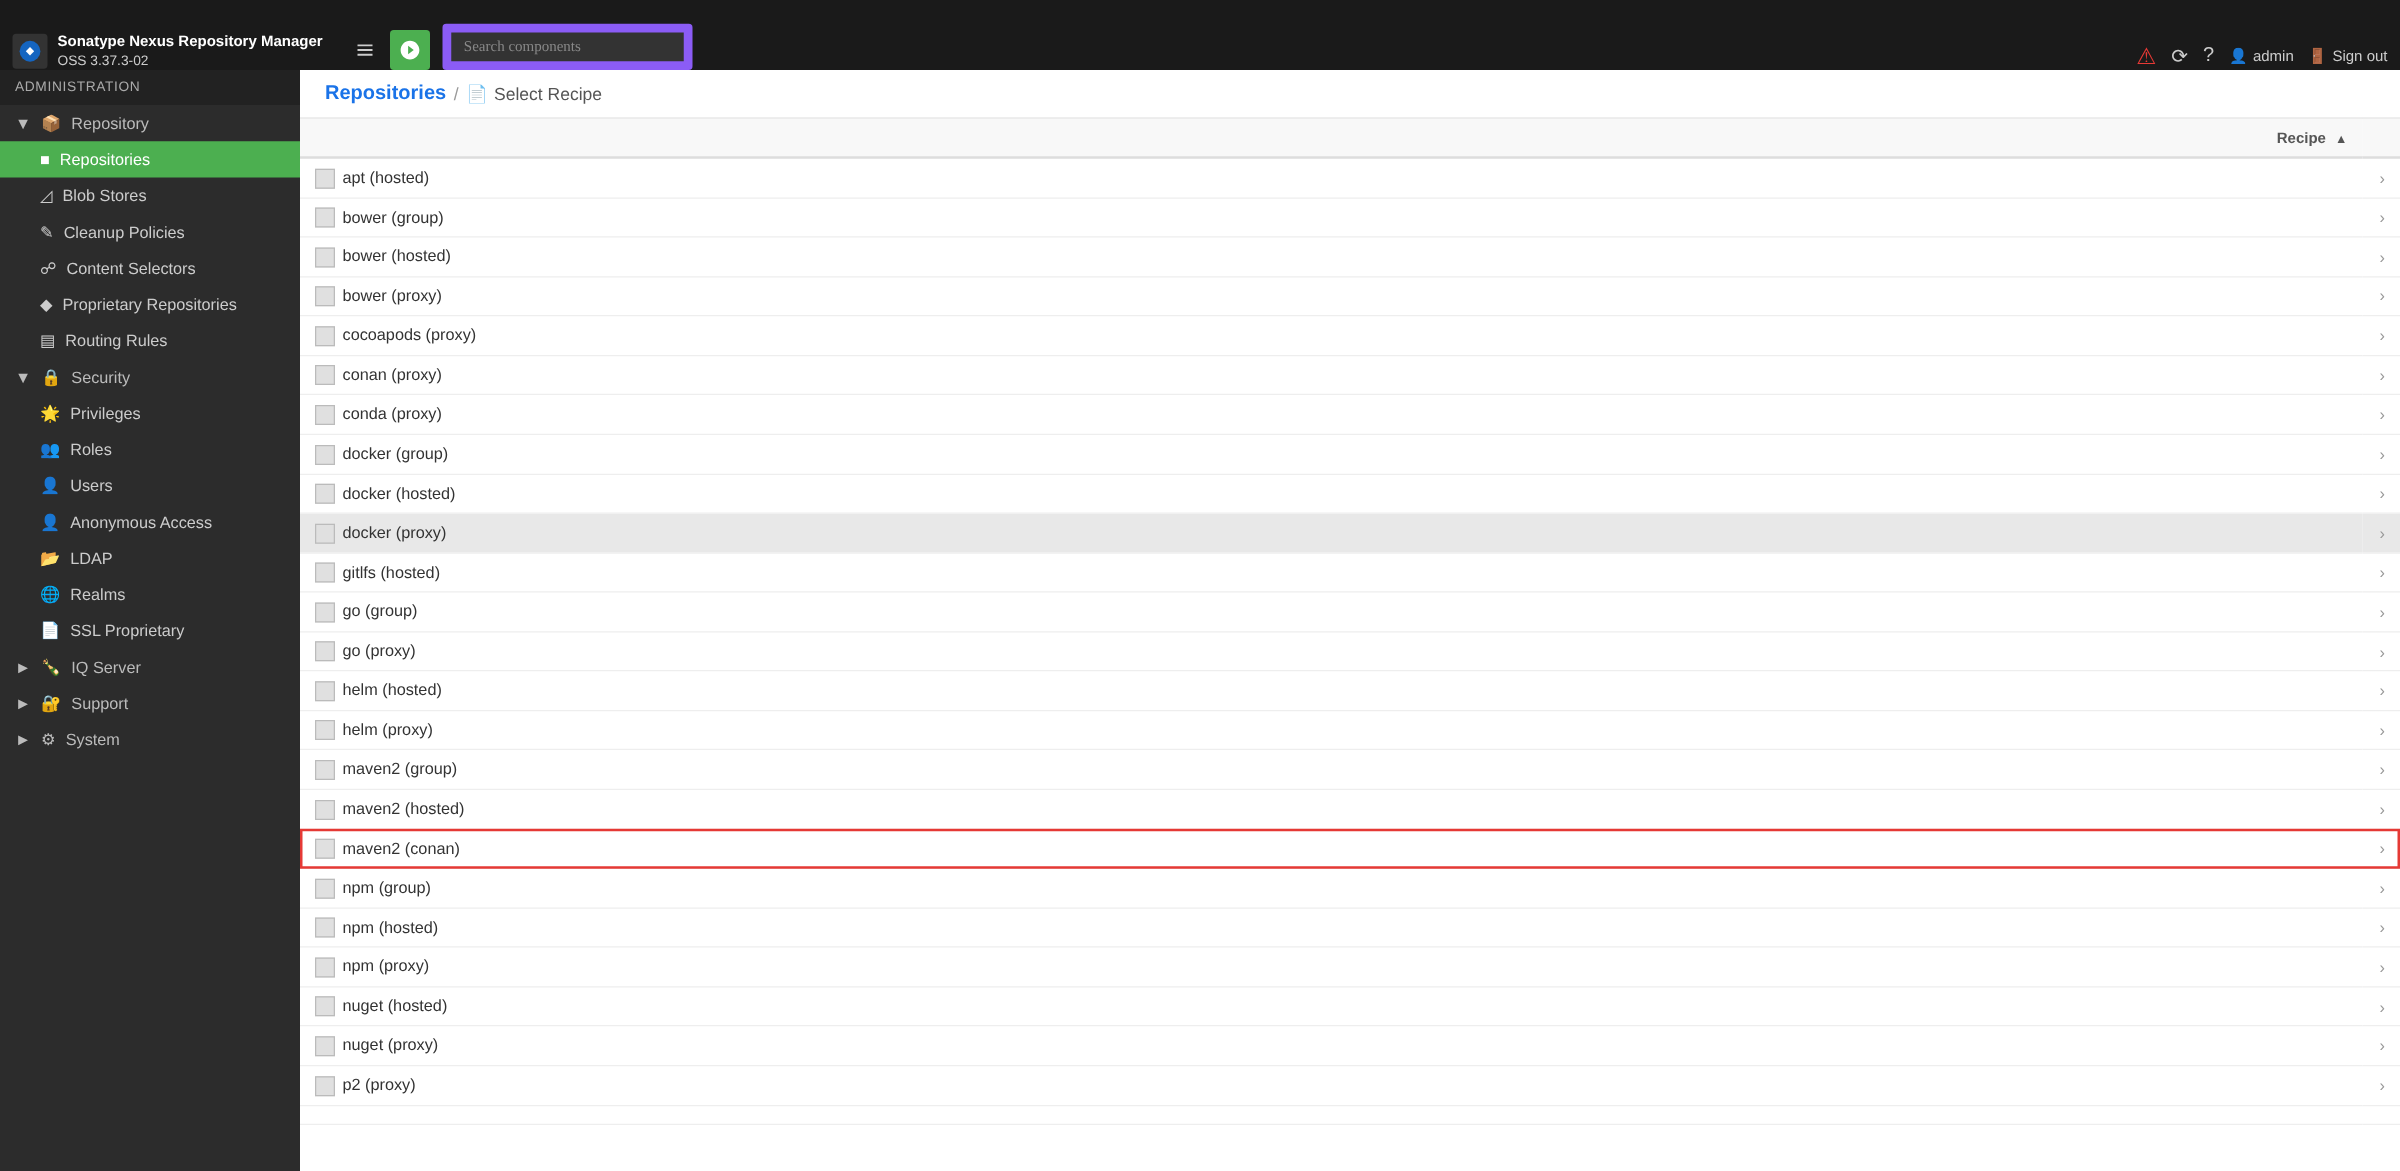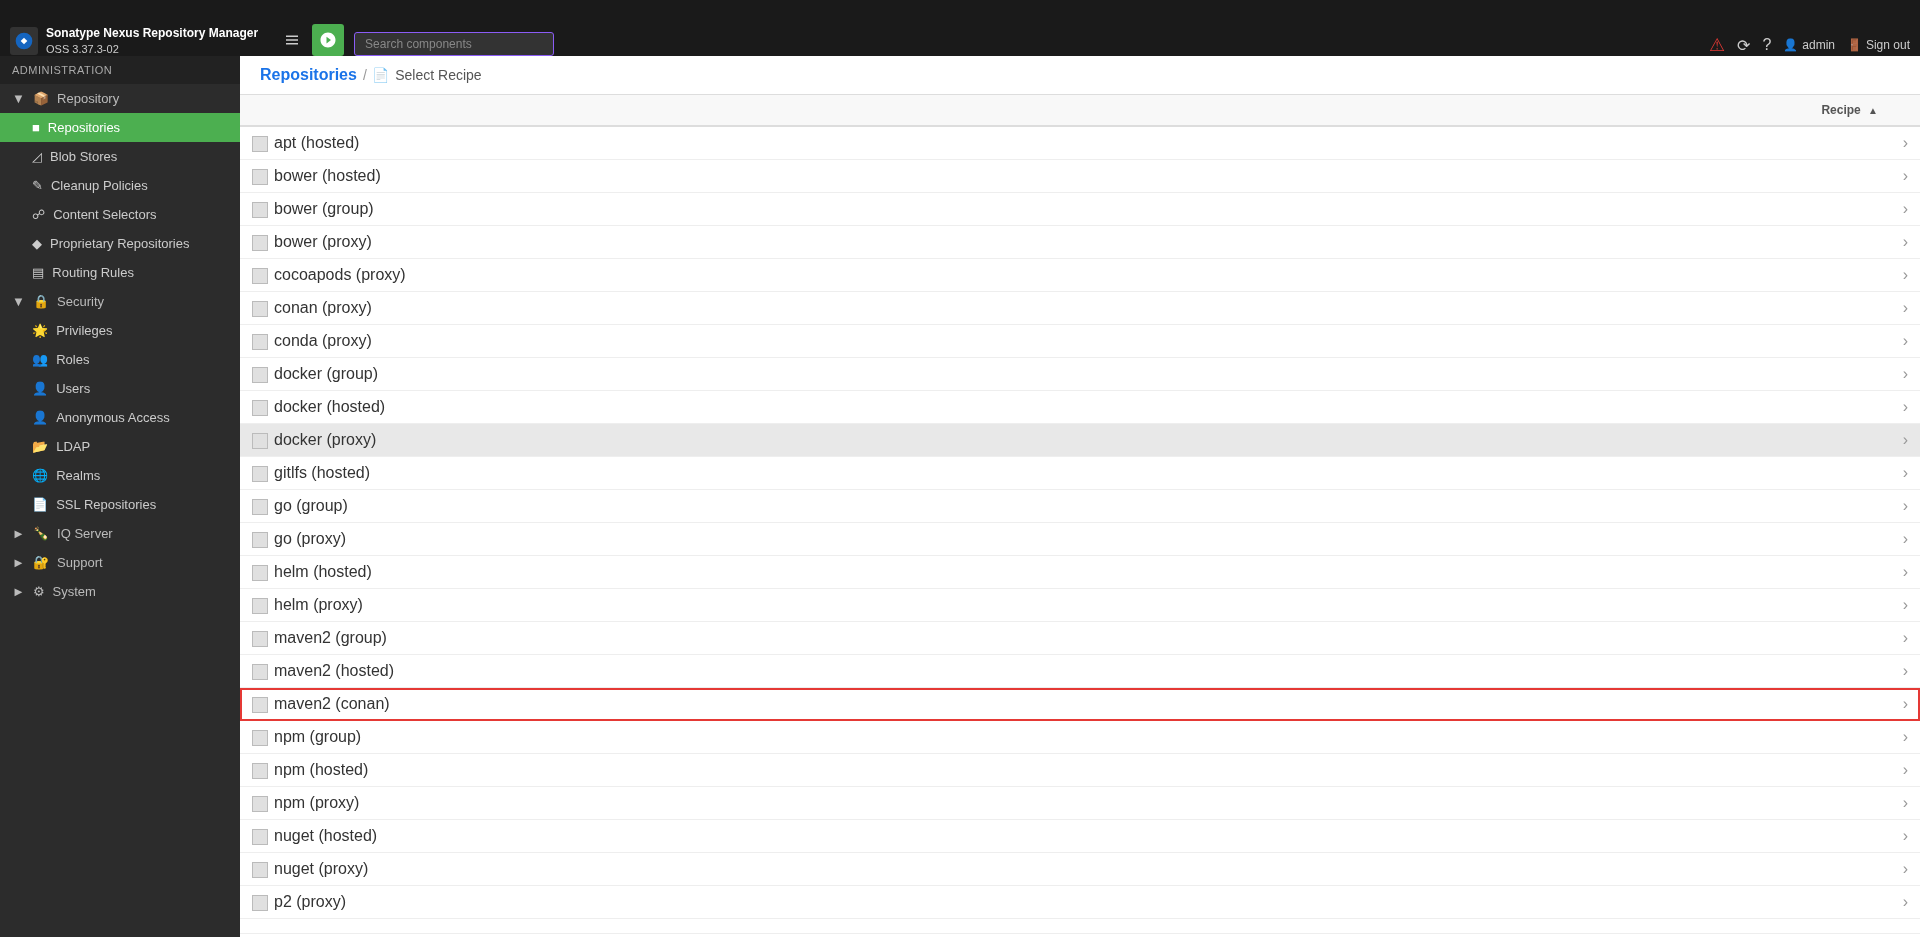--- a/index.html
+++ b/index.html
@@ -44,27 +44,28 @@
       border-radius: 3px;
       cursor: pointer;
       color: #ccc;
     }
     .topbar-nav-icon.active {
       background: #4caf50;
       color: #fff;
     }
     .search-box {
       background: #333;
-      border: 1px solid #8b5cf6;
+      border: 7px solid #8b5cf6;
       border-radius: 3px;
       padding: 4px 10px;
       color: #ccc;
       font-size: 12px;
       width: 200px;
       outline: none;
+      font-family: Liberation Serif, serif;
     }
     .search-box::placeholder { color: #888; }
     .topbar-right {
       margin-left: auto;
       display: flex;
       align-items: center;
       gap: 12px;
       color: #ccc;
       font-size: 12px;
     }
@@ -190,21 +191,21 @@
       white-space: nowrap;
     }
     thead th .sort-arrow { margin-left: 4px; font-size: 10px; }
     tbody tr {
       border-bottom: 1px solid #eee;
       cursor: pointer;
     }
     tbody tr.highlighted { background: #e8e8e8; }
     tbody td {
       padding: 7px 12px;
-      font-size: 16px;
+      font-size: 13px;
       color: #333;
     }
     .td-action { width: 30px; text-align: right; }
   </style>
 </head>
 <body>
 
 <div class="topbar">
   <div class="topbar-logo">
     <div class="topbar-logo-icon">
@@ -314,21 +315,21 @@
         <div class="sidebar-sub-item">
           <span>📂</span>
           <span>LDAP</span>
         </div>
         <div class="sidebar-sub-item">
           <span>🌐</span>
           <span>Realms</span>
         </div>
         <div class="sidebar-sub-item">
           <span>📄</span>
-          <span>SSL Repositories</span>
+          <span>SSL Proprietary</span>
         </div>
       </div>
     </div>
 
     <div class="sidebar-group">
       <div class="sidebar-group-header">
         <span>►</span>
         <span>🍾</span>
         <span>IQ Server</span>
       </div>
@@ -374,25 +375,25 @@
             </th>
             <th class="td-action"></th>
           </tr>
         </thead>
         <tbody id="recipe-tbody">
         <tr>
               <td><span style="display:inline-block;width:16px;height:16px;vertical-align:middle;margin-right:6px;background:#e0e0e0;border:1px solid #bbb;"></span><span>apt (hosted)</span></td>
               <td style="text-align: right; color: rgb(153, 153, 153);"><span>›</span></td>
             </tr>
             <tr>
+              <td><span style="display:inline-block;width:16px;height:16px;vertical-align:middle;margin-right:6px;background:#e0e0e0;border:1px solid #bbb;"></span><span>bower (group)</span></td>
+              <td style="text-align: right; color: rgb(153, 153, 153);"><span>›</span></td>
+            </tr>
+            <tr>
               <td><span style="display:inline-block;width:16px;height:16px;vertical-align:middle;margin-right:6px;background:#e0e0e0;border:1px solid #bbb;"></span><span>bower (hosted)</span></td>
-              <td style="text-align: right; color: rgb(153, 153, 153);"><span>›</span></td>
-            </tr>
-            <tr>
-              <td><span style="display:inline-block;width:16px;height:16px;vertical-align:middle;margin-right:6px;background:#e0e0e0;border:1px solid #bbb;"></span><span>bower (group)</span></td>
               <td style="text-align: right; color: rgb(153, 153, 153);"><span>›</span></td>
             </tr>
             <tr>
               <td><span style="display:inline-block;width:16px;height:16px;vertical-align:middle;margin-right:6px;background:#e0e0e0;border:1px solid #bbb;"></span><span>bower (proxy)</span></td>
               <td style="text-align: right; color: rgb(153, 153, 153);"><span>›</span></td>
             </tr>
             <tr>
               <td><span style="display:inline-block;width:16px;height:16px;vertical-align:middle;margin-right:6px;background:#e0e0e0;border:1px solid #bbb;"></span><span>cocoapods (proxy)</span></td>
               <td style="text-align: right; color: rgb(153, 153, 153);"><span>›</span></td>
             </tr>

